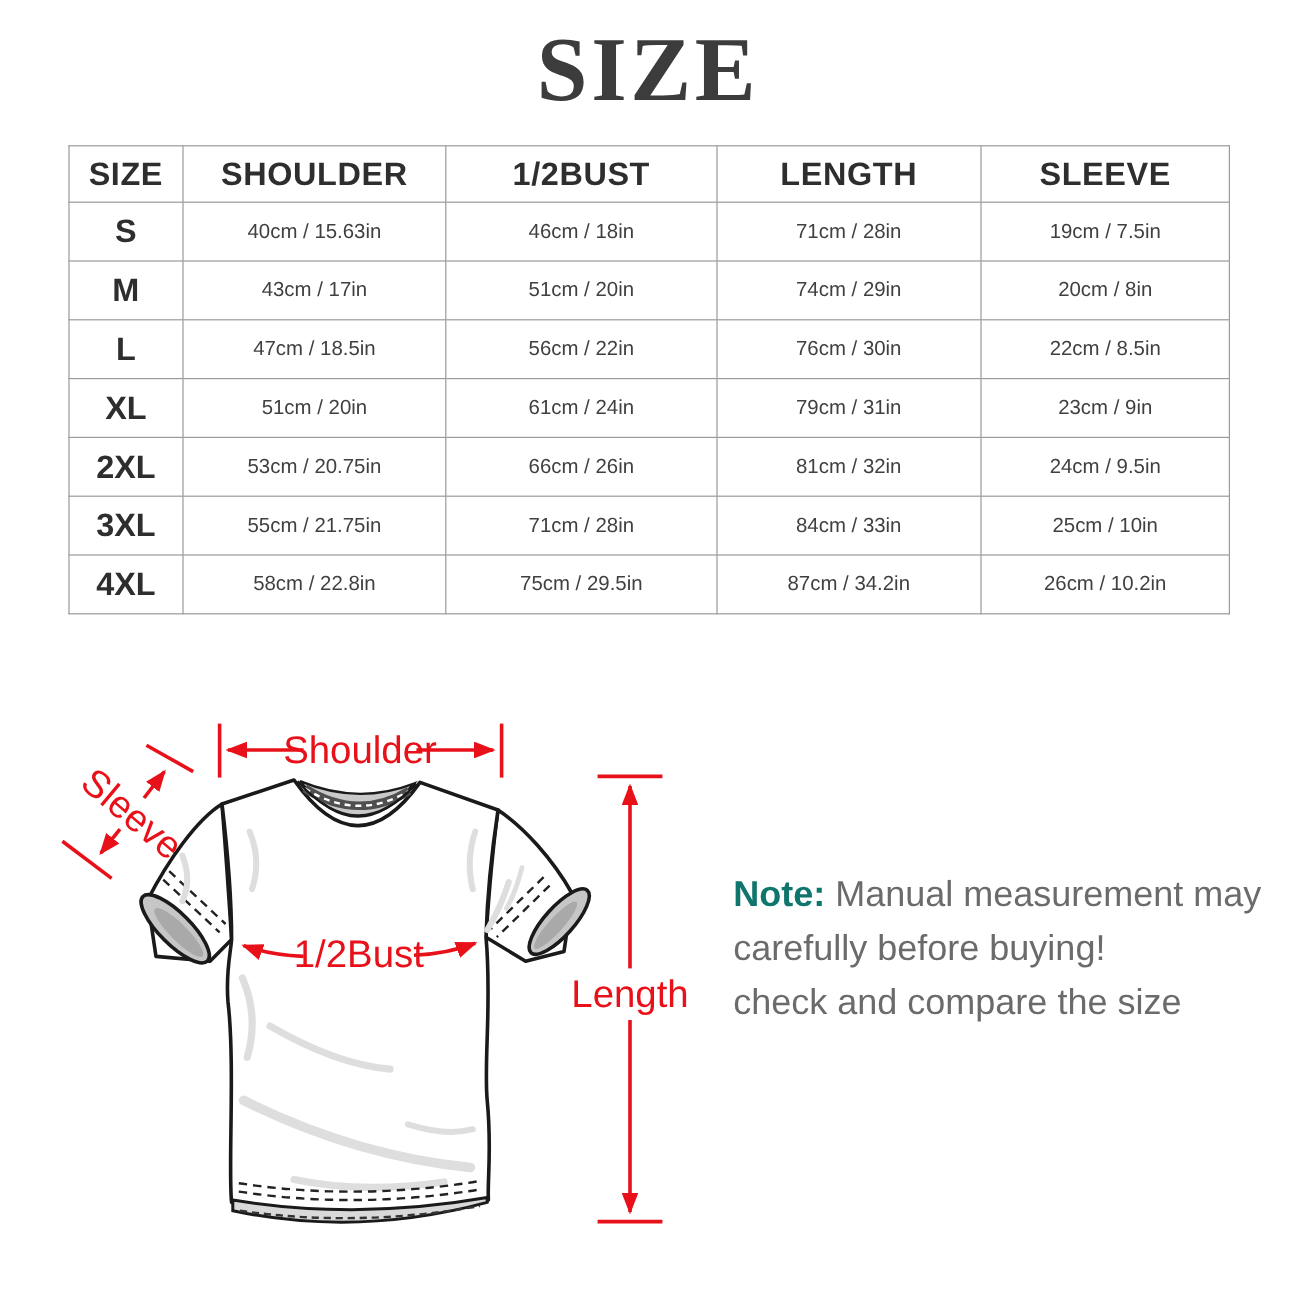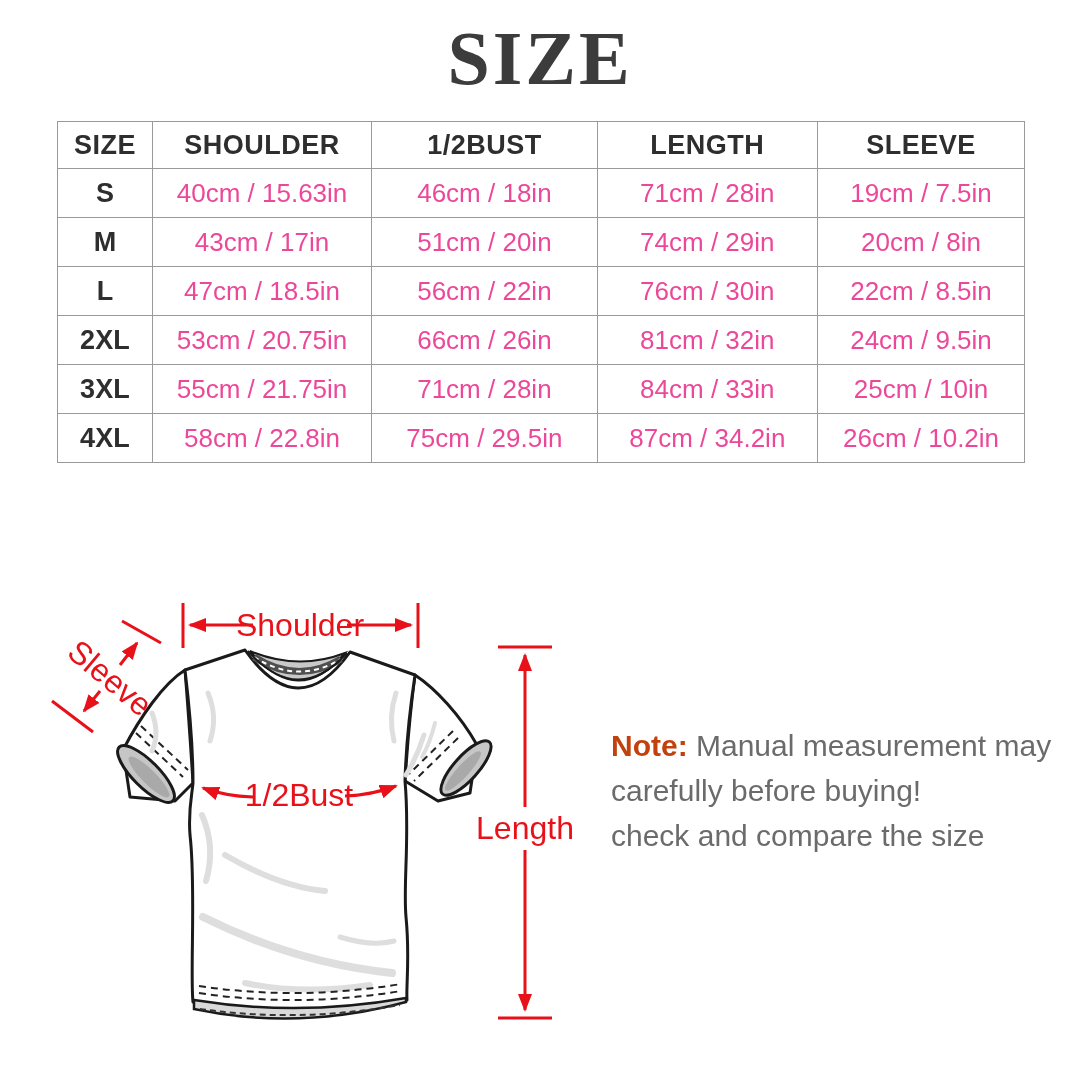--- a/index.html
+++ b/index.html
@@ -8,25 +8,25 @@
   .page-title{position:absolute;left:0;top:16px;width:1080px;text-align:center;margin:0;
           font-family:"Liberation Serif",serif;font-weight:700;font-size:76px;line-height:84px;
           letter-spacing:3px;color:#3c3c3c;}
   table.size-table{position:absolute;left:57px;top:121px;width:968px;border-collapse:collapse;
           table-layout:fixed;}
   table.size-table th,table.size-table td{border:1px solid #9a9a9a;text-align:center;
           vertical-align:middle;padding:0;}
   table.size-table th{height:46px;font-size:27px;font-weight:700;color:#2e2e2e;letter-spacing:.5px;}
   table.size-table td{height:48px;}
   td.c-size{font-size:27px;font-weight:700;color:#2e2e2e;}
-  td.c-val{font-size:26px;font-weight:400;color:#ec4899;}
+  td.c-val{font-size:17px;font-weight:400;color:#404040;}
   .diagram-svg{position:absolute;left:40px;top:585px;width:560px;height:470px;}
   .note{position:absolute;left:611px;top:723px;width:420px;font-size:30px;line-height:45px;
           color:#6b6b6b;}
-  .note b{font-weight:700;color:#c2410c;}
+  .note b{font-weight:700;color:#0f766e;}
   .note .nline{white-space:nowrap;}
 </style>
 </head>
 <body>
 
 <div class="canvas">
 
   <h1 class="page-title">SIZE</h1>
 
   <table class="size-table">
@@ -60,20 +60,27 @@
           <td class="c-val">51cm / 20in</td>
           <td class="c-val">74cm / 29in</td>
           <td class="c-val">20cm / 8in</td>
         </tr>
         <tr>
           <td class="c-size">L</td>
           <td class="c-val">47cm / 18.5in</td>
           <td class="c-val">56cm / 22in</td>
           <td class="c-val">76cm / 30in</td>
           <td class="c-val">22cm / 8.5in</td>
+        </tr>
+        <tr>
+          <td class="c-size">XL</td>
+          <td class="c-val">51cm / 20in</td>
+          <td class="c-val">61cm / 24in</td>
+          <td class="c-val">79cm / 31in</td>
+          <td class="c-val">23cm / 9in</td>
         </tr>
         <tr>
           <td class="c-size">2XL</td>
           <td class="c-val">53cm / 20.75in</td>
           <td class="c-val">66cm / 26in</td>
           <td class="c-val">81cm / 32in</td>
           <td class="c-val">24cm / 9.5in</td>
         </tr>
         <tr>
           <td class="c-size">3XL</td>

